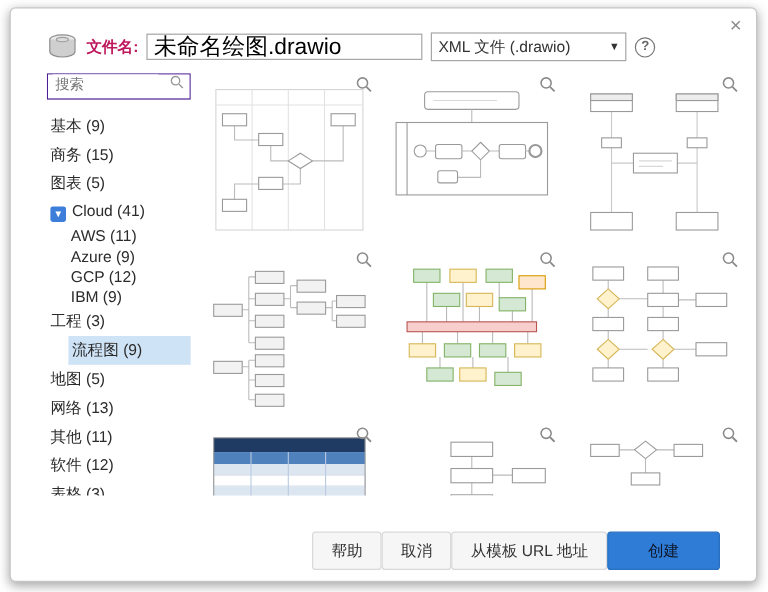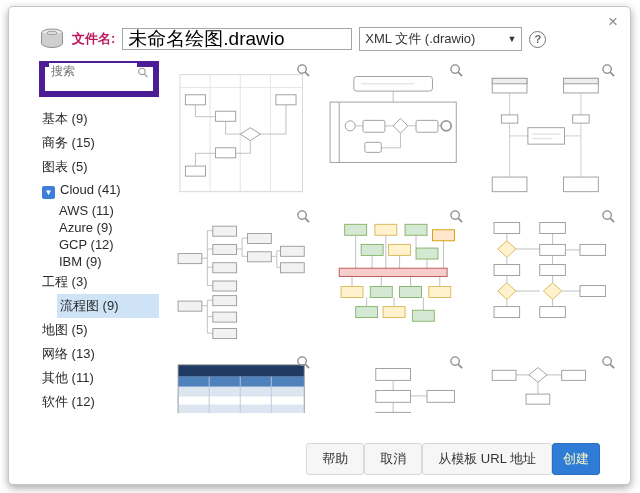--- a/index.html
+++ b/index.html
@@ -15,42 +15,42 @@
   .fn-input{width:230px;height:22px;border:1px solid #a6a6a6;font-size:19px;padding:1px 5px;
     font-family:"Liberation Sans",sans-serif;}
   .select{width:163px;height:24px;border:1px solid #a6a6a6;display:flex;align-items:center;
     font-size:13px;padding:0 5px;background:#fff;cursor:pointer;}
   .select .caret{margin-left:auto;font-size:9px;color:#333;}
   .help{width:17px;height:17px;border:1.4px solid #777;border-radius:50%;font-size:11px;font-weight:bold;
     display:flex;align-items:center;justify-content:center;color:#666;cursor:pointer;flex:none;}
   
   .bodyrow{display:flex;gap:8px;padding:0 10px 0 30px;height:352px;overflow:hidden;}
   .sidebar{width:120px;flex:none;font-size:13px;overflow:hidden;}
-  .searchbox{border:6px solid #4c1d95;height:22px;display:flex;align-items:flex-end;padding:12px 4px;}
+  .searchbox{border:1px solid #4c1d95;height:22px;display:flex;align-items:flex-start;padding:0 4px;}
   .searchbox input{border:none;outline:none;width:88px;font-size:12px;color:#333;
     font-family:"Liberation Sans",sans-serif;}
   .searchbox .sicon{margin-left:auto;}
   .cats{margin-top:10px;}
   .cat{padding:3px 3px;cursor:pointer;white-space:nowrap;color:#2b2b2b;}
   .cat.sub{padding:1px 3px 1px 20px;}
   .cat.selected{background:#cfe3f6;margin-left:18px;}
   .cloud-toggle{display:inline-block;width:13px;height:13px;background:#3d7edb;border-radius:2px;
     color:#fff;font-size:8px;text-align:center;line-height:13px;margin-right:5px;vertical-align:-1px;cursor:pointer;}
   
   .grid{flex:1;display:grid;grid-template-columns:repeat(3,1fr);grid-auto-rows:142px;gap:4px;
     overflow:hidden;height:352px;}
   .cell{position:relative;background:#fff;cursor:pointer;}
   .cell .thumb{position:absolute;left:4px;top:10px;width:calc(100% - 8px);height:calc(100% - 14px);}
   .zoom{position:absolute;top:2px;right:4px;width:15px;height:15px;cursor:pointer;}
   
   .footer{position:absolute;left:0;right:0;bottom:0;height:50px;display:flex;align-items:center;
     justify-content:flex-end;gap:0;padding-right:30px;}
   .btn{font-size:13px;padding:6px 15px;background:#f6f6f6;border:1px solid #d9d9d9;border-radius:3px;
     color:#333;cursor:pointer;font-family:"Liberation Sans",sans-serif;}
-  .btn.primary{background:#2e7cd6;border-color:#2a6fc0;color:#fef9c3;padding:6px 10px;}
+  .btn.primary{background:#2e7cd6;border-color:#2a6fc0;color:#0f172a;padding:6px 33px;}
 </style>
 </head>
 <body>
 
 <div class="dialog">
   <span class="close">×</span>
 
   <div class="header">
     <svg class="disk-icon" width="26" height="24" viewBox="0 0 26 24">
       <ellipse cx="13" cy="6" rx="10.5" ry="4" fill="#e9e9e9" stroke="#8f8f8f"></ellipse>

